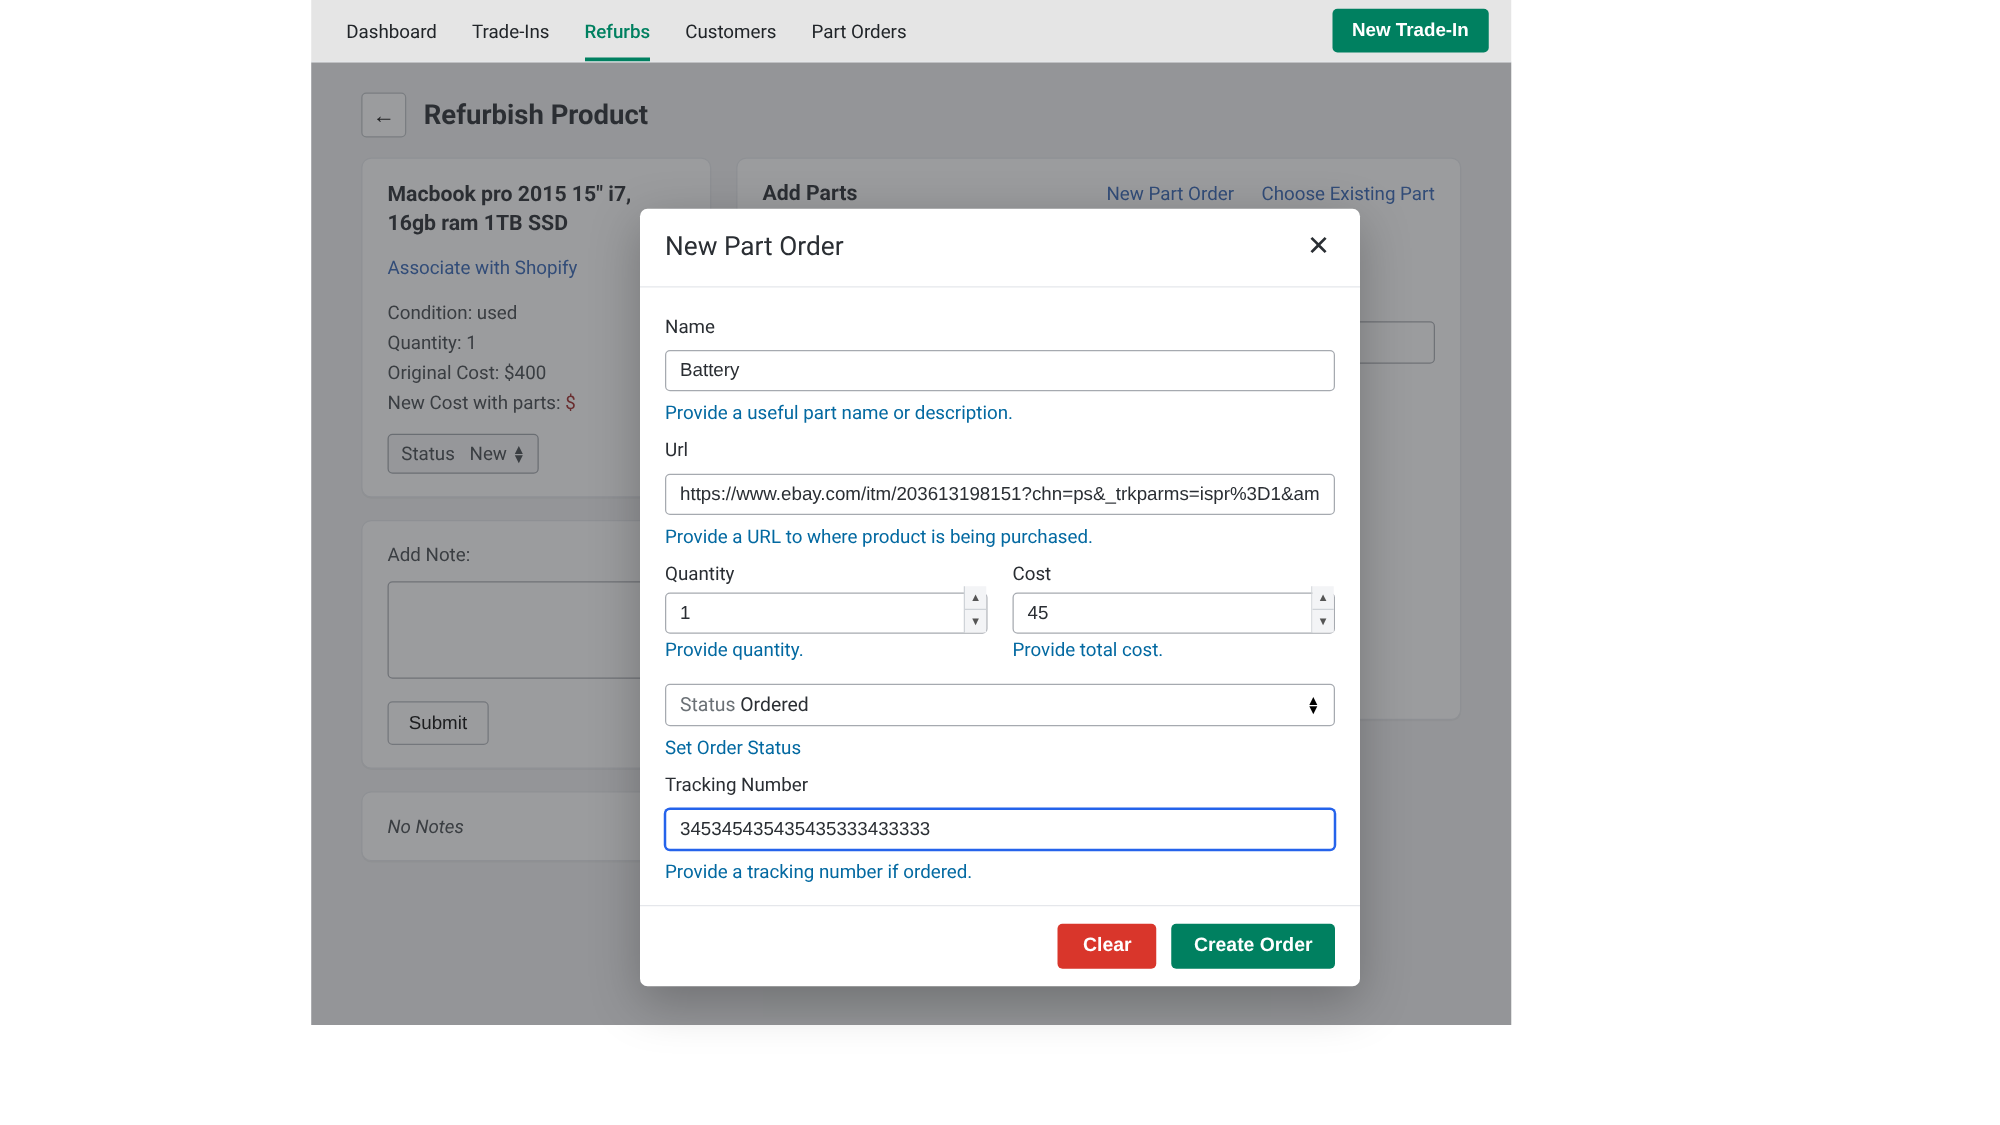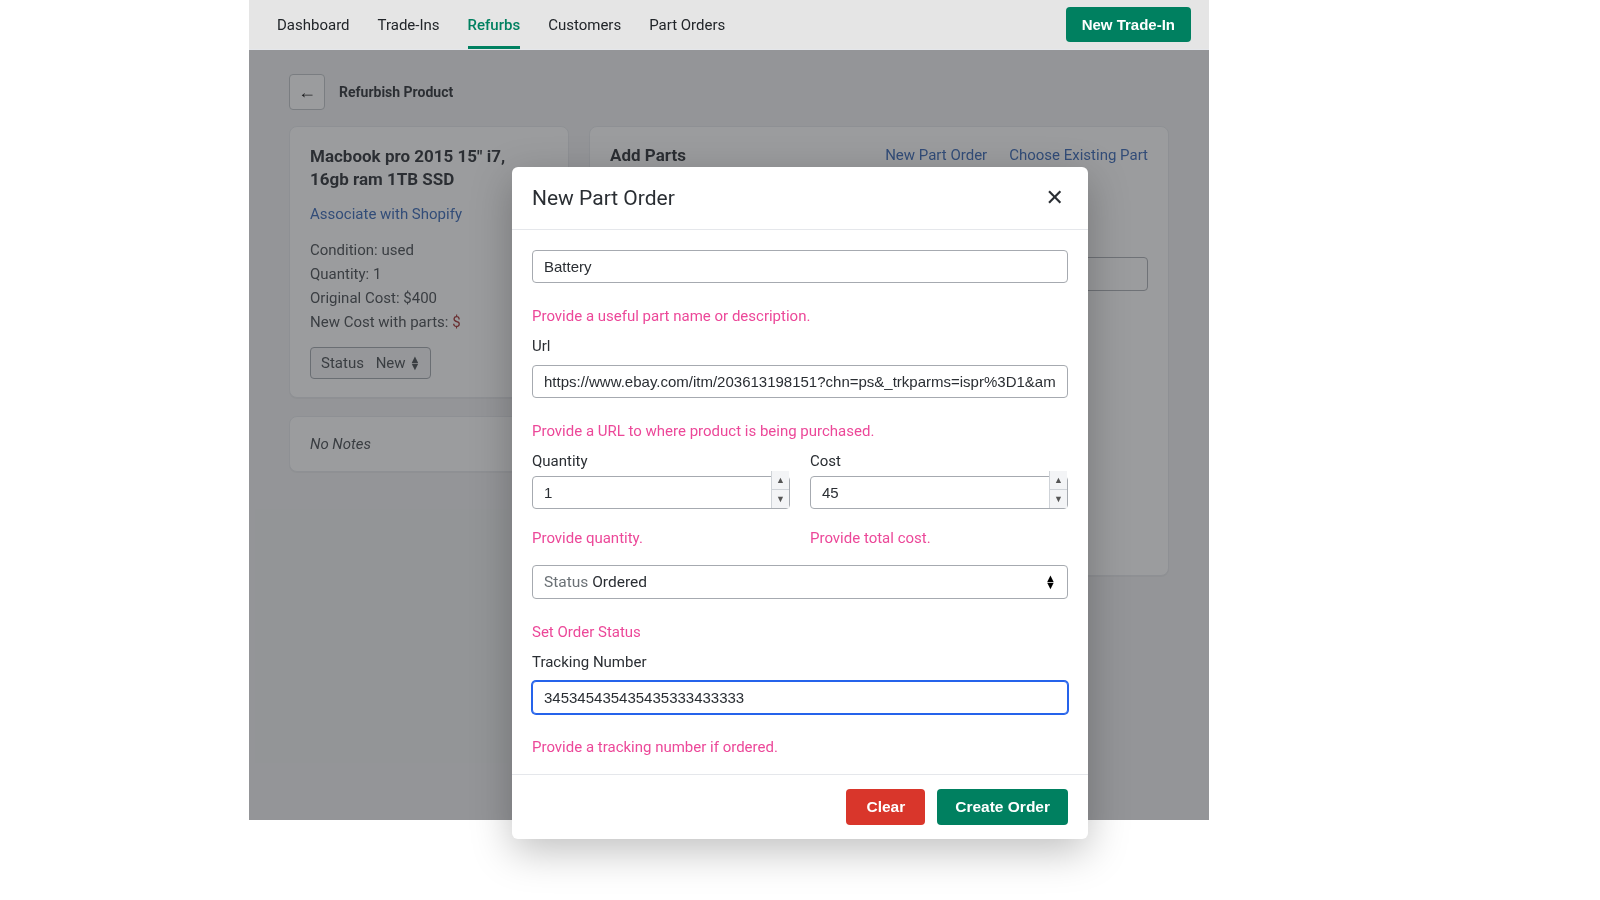--- a/index.html
+++ b/index.html
@@ -40,21 +40,21 @@
     padding: 9px 16px; font-size: 15px; font-weight: 600; cursor: pointer;
   }
   .page-body { background: #f0f1f2; padding: 18px 18px 60px 18px; height: calc(100% - 50px); }
 
   .page-header { display: flex; align-items: center; gap: 14px; margin: 6px 0 16px 22px; }
   .back-btn {
     width: 36px; height: 36px; border: 1px solid #bcc0c4; border-radius: 4px;
     background: #fff; display:flex; align-items:center; justify-content:center; cursor:pointer;
     font-size: 18px;
   }
-  .page-title { font-size: 14px; font-weight: 700; color: #1f2328; }
+  .page-title { font-size: 22px; font-weight: 700; color: #1f2328; }
 
   .two-col { display: flex; gap: 20px; padding: 0 22px; }
   .card {
     background: #fff; border-radius: 8px; border: 1px solid #e5e7eb;
     box-shadow: 0 1px 0 rgba(0,0,0,.04);
     padding: 18px 20px;
   }
   .left-col { width: 280px; display:flex; flex-direction:column; gap:18px; }
   .right-col { flex: 1; }
 
@@ -100,21 +100,21 @@
   .modal-head { display:flex; align-items:center; justify-content:space-between; padding: 16px 20px; border-bottom:1px solid #e5e7eb;}
   .modal-title { font-size: 21px; color:#2a2e33;}
   .close-x { font-size: 22px; line-height:1; cursor:pointer; color:#2a2e33; padding:4px;}
   .modal-body { padding: 14px 20px 18px 20px; display:flex; flex-direction:column; gap: 4px;}
   .fld-label { font-size: 15px; color:#2a2e33; margin-top: 8px;}
   .fld-input {
     width:100%; border:1px solid #a6aab0; border-radius:4px;
     padding: 7px 11px; font-size:15px; color:#2a2e33; margin-top:6px;
     background:#fff;
   }
-  .fld-help { font-size: 15px; color:#ec4899; margin-top:20px;}
+  .fld-help { font-size: 15px; color:#0369a1; margin-top:4px;}
   .row { display:flex; gap: 20px;}
   .row .col { flex:1; }
   .num-wrap { position:relative; }
   .spinners {
     position:absolute; right:1px; top:1px; bottom:1px; width:18px;
     display:flex; flex-direction:column; border-left:1px solid #cfd3d8;
   }
   .spinners > div { flex:1; display:flex; align-items:center; justify-content:center; font-size:9px; color:#555; background:#f3f4f6; cursor:pointer;}
   .spinners > div:first-child { border-bottom:1px solid #cfd3d8;}
   .status-field {
@@ -165,20 +165,25 @@
           </div>
           <div class="status-select">
             <span>Status</span>&nbsp;<span>New</span>
             <span class="updown">
                 <span>▲</span>
                 <span>▼</span>
               </span>
           </div>
         </div>
 
+        <div class="card">
+          <div class="note-label">Add Note:</div>
+          <textarea class="note-ta" style=""></textarea>
+          <button class="submit-btn">Submit</button>
+        </div>
 
         <div class="card">
           <div class="nonotes">No Notes</div>
         </div>
       </div>
 
       <div class="right-col">
         <div class="card addparts-card">
           <div class="addparts-head">
             <div class="addparts-title">Add Parts</div>
@@ -195,20 +200,21 @@
     <div class="scrim"></div>
   </div>
 </div>
 
 <div class="modal">
   <div class="modal-head">
     <div class="modal-title">New Part Order</div>
     <div class="close-x">✕</div>
   </div>
   <div class="modal-body">
+    <div class="fld-label">Name</div>
     <input class="fld-input" value="Battery" style="">
     <div class="fld-help">Provide a useful part name or description.</div>
 
     <div class="fld-label">Url</div>
     <input class="fld-input" value="https://www.ebay.com/itm/203613198151?chn=ps&amp;_trkparms=ispr%3D1&amp;amdata=enc%" style="">
     <div class="fld-help">Provide a URL to where product is being purchased.</div>
 
     <div class="row">
       <div class="col">
         <div class="fld-label">Quantity</div>

